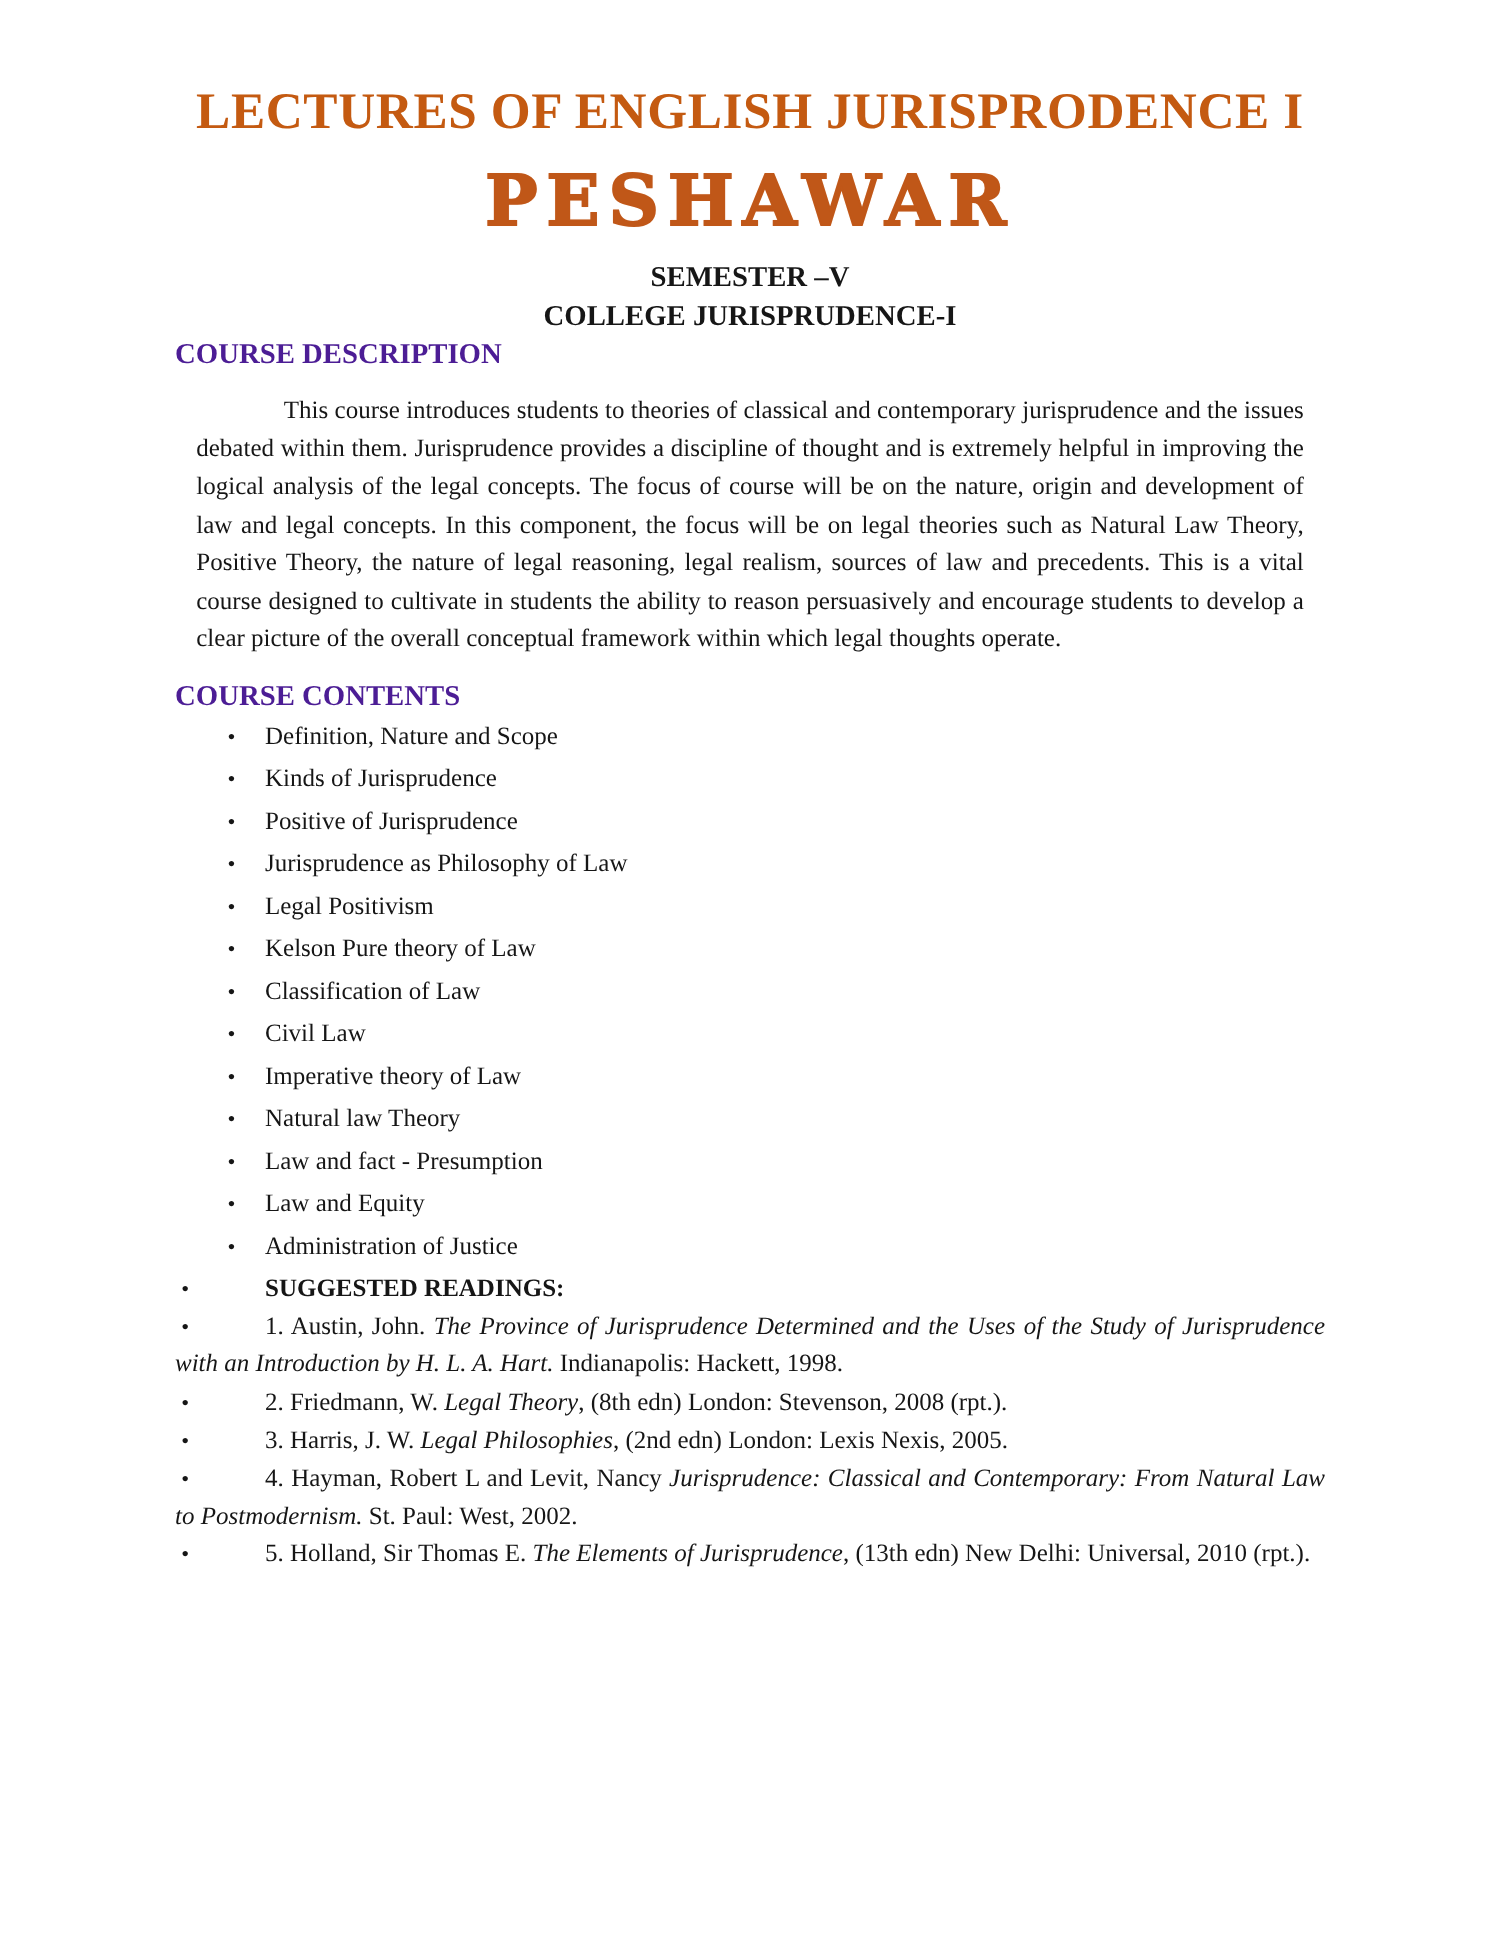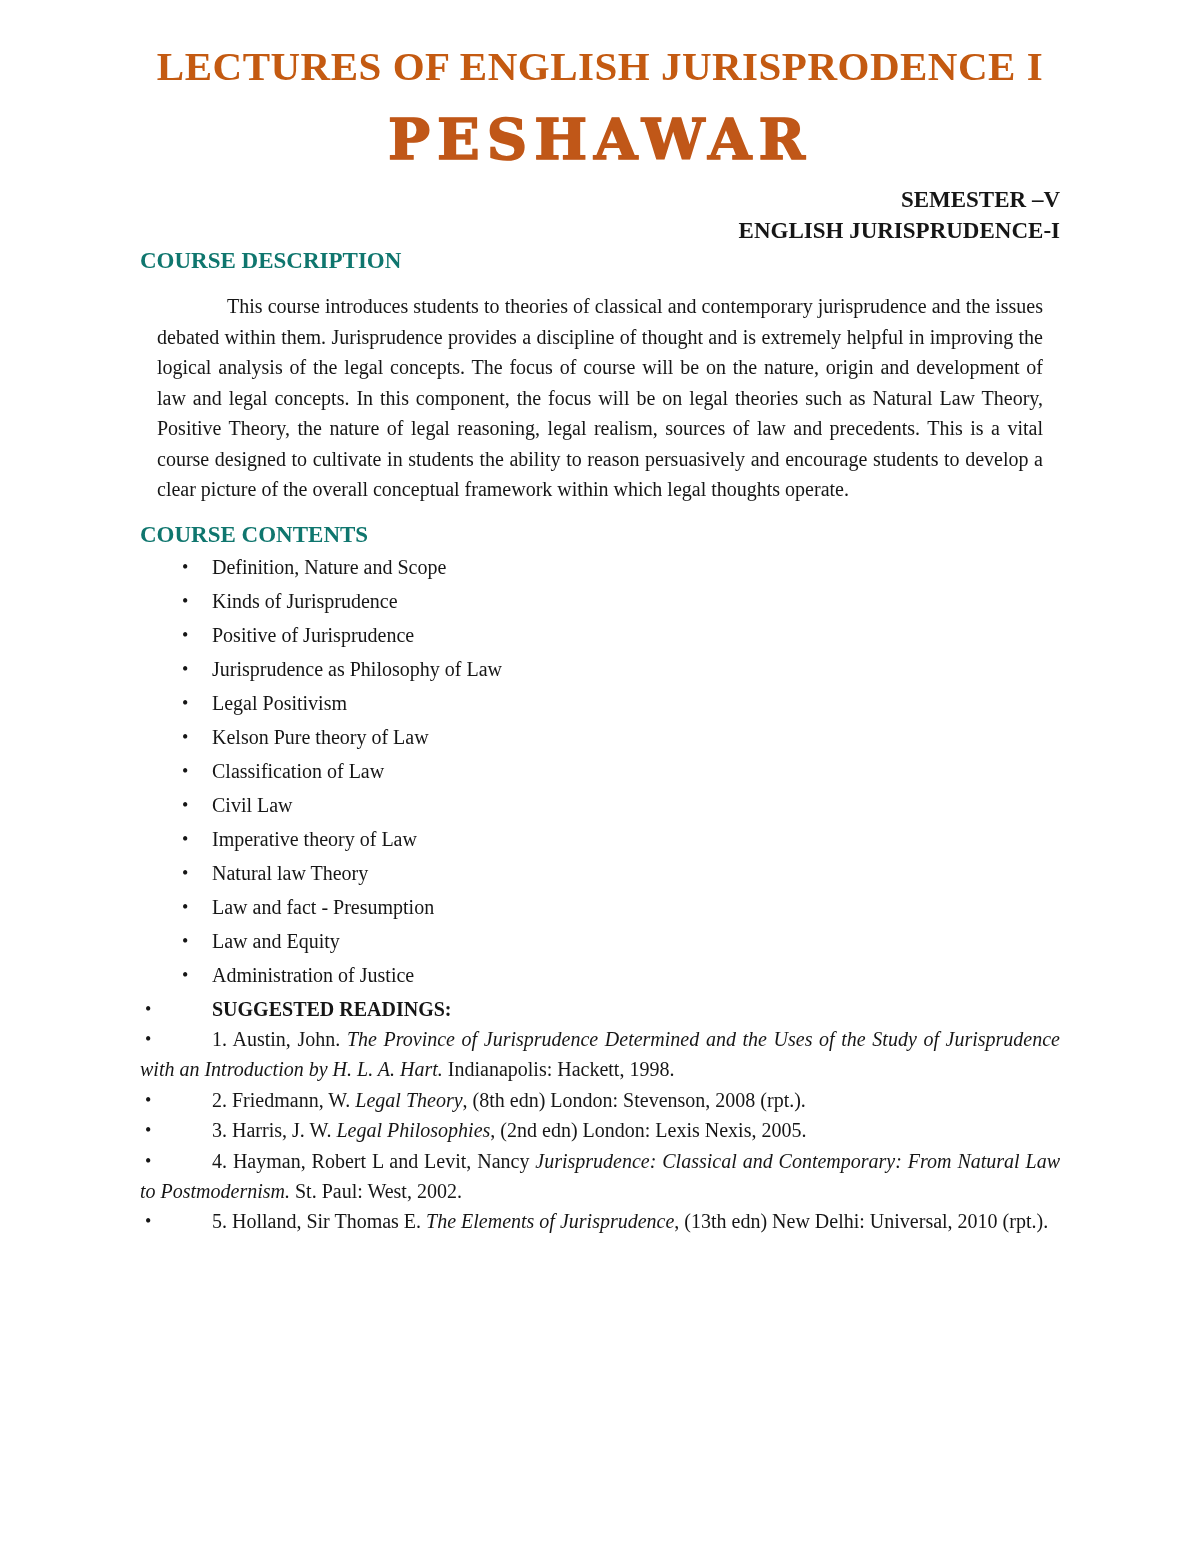--- a/index.html
+++ b/index.html
@@ -3,21 +3,21 @@
 <meta charset="utf-8">
 <style>
   html, body { margin: 0; padding: 0; background: #ffffff; }
   .page {
     position: relative;
     width: 1200px;
     height: 1553px;
     margin: 0 auto;
     background: #ffffff;
     box-sizing: border-box;
-    padding: 44px 140px 0 140px;
+    padding: 66px 140px 0 140px;
     font-family: "Liberation Serif", serif;
     color: #111111;
     overflow: hidden;
   }
   
   .main-title {
     margin: 0;
     text-align: center;
     font-size: 41px;
     font-weight: bold;
@@ -40,33 +40,33 @@
     font-weight: bold;
     font-size: 56px;
     letter-spacing: 7px;
     color: #C05718;
     -webkit-text-stroke: 1.5px #C05718;
     text-shadow: 0 0 1px #C05718;
     line-height: 1.0;
   }
   .college-line + .college-line { margin-top: 32px; }
   .semester-line, .course-line {
-    text-align: right;
+    text-align: center;
     font-size: 23px;
     font-weight: bold;
     color: #161616;
   }
   .semester-line { margin-top: 20px; }
   .course-line  { margin-top: 5px; }
   
   .section-heading {
     margin: 4px 0 2px 0;
     font-size: 23px;
     font-weight: bold;
-    color: #0f766e;
+    color: #4c1d95;
   }
   .description-body {
     margin: 17px;
     font-size: 20px;
     line-height: 30.5px;
     text-align: justify;
     text-indent: 70px;
     color: #161616;
   }
   .content-item {
@@ -105,21 +105,21 @@
 <body>
 
 <div class="page">
 
   <header>
     <h1 class="main-title">LECTURES OF ENGLISH JURISPRODENCE I</h1>
     <div class="college-block">
       <div class="college-line">PESHAWAR</div>
     </div>
     <div class="semester-line">SEMESTER –V</div>
-    <div class="course-line">ENGLISH JURISPRUDENCE-I</div>
+    <div class="course-line">COLLEGE JURISPRUDENCE-I</div>
   </header>
 
   <section>
     <h2 class="section-heading">COURSE DESCRIPTION</h2>
     <p class="description-body">This course introduces students to theories of classical and contemporary jurisprudence and the issues debated within them. Jurisprudence provides a discipline of thought and is extremely helpful in improving the logical analysis of the legal concepts. The focus of course will be on the nature, origin and development of law and legal concepts. In this component, the focus will be on legal theories such as Natural Law Theory, Positive Theory, the nature of legal reasoning, legal realism, sources of law and precedents. This is a vital course designed to cultivate in students the ability to reason persuasively and encourage students to develop a clear picture of the overall conceptual framework within which legal thoughts operate.</p>
   </section>
 
   <section>
     <h2 class="section-heading">COURSE CONTENTS</h2>
     <div class="content-item"><span class="bullet">•</span><span>Definition, Nature and Scope</span></div>

